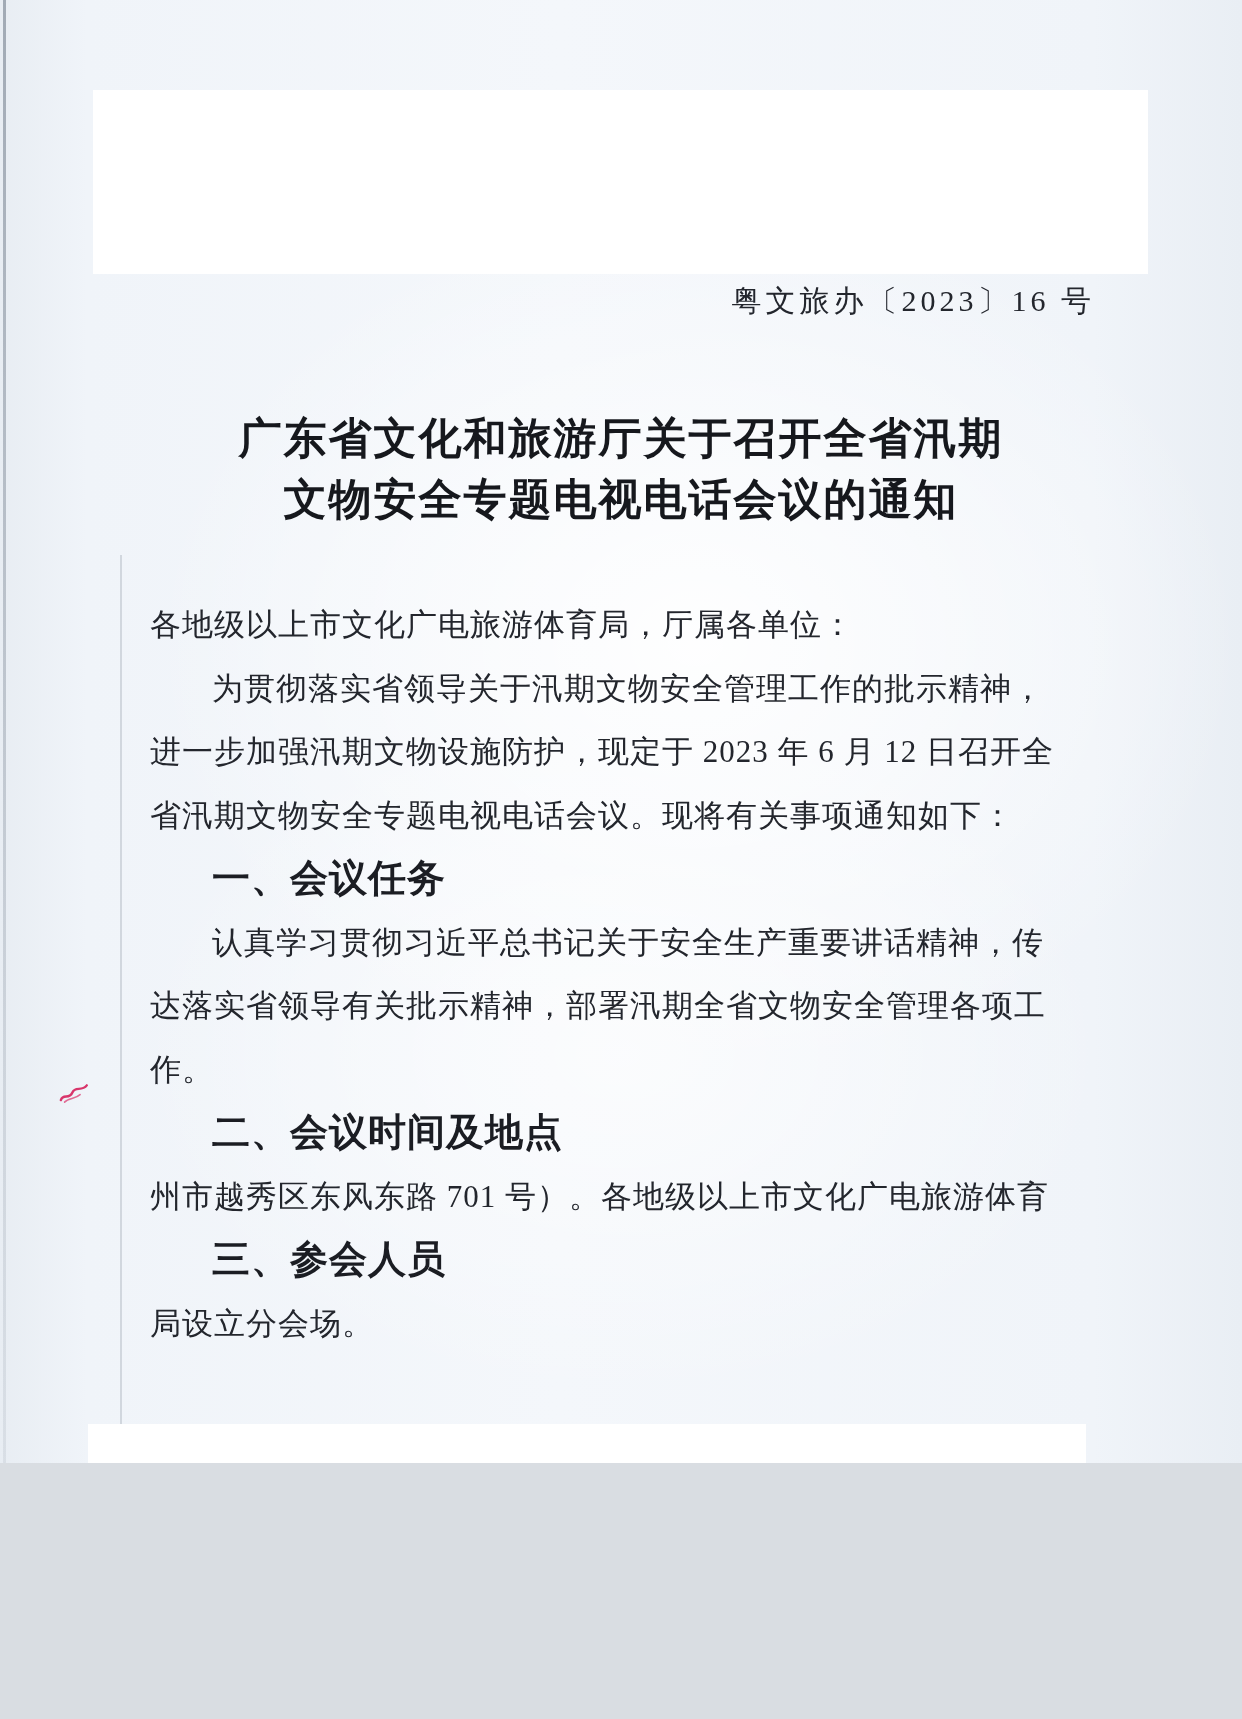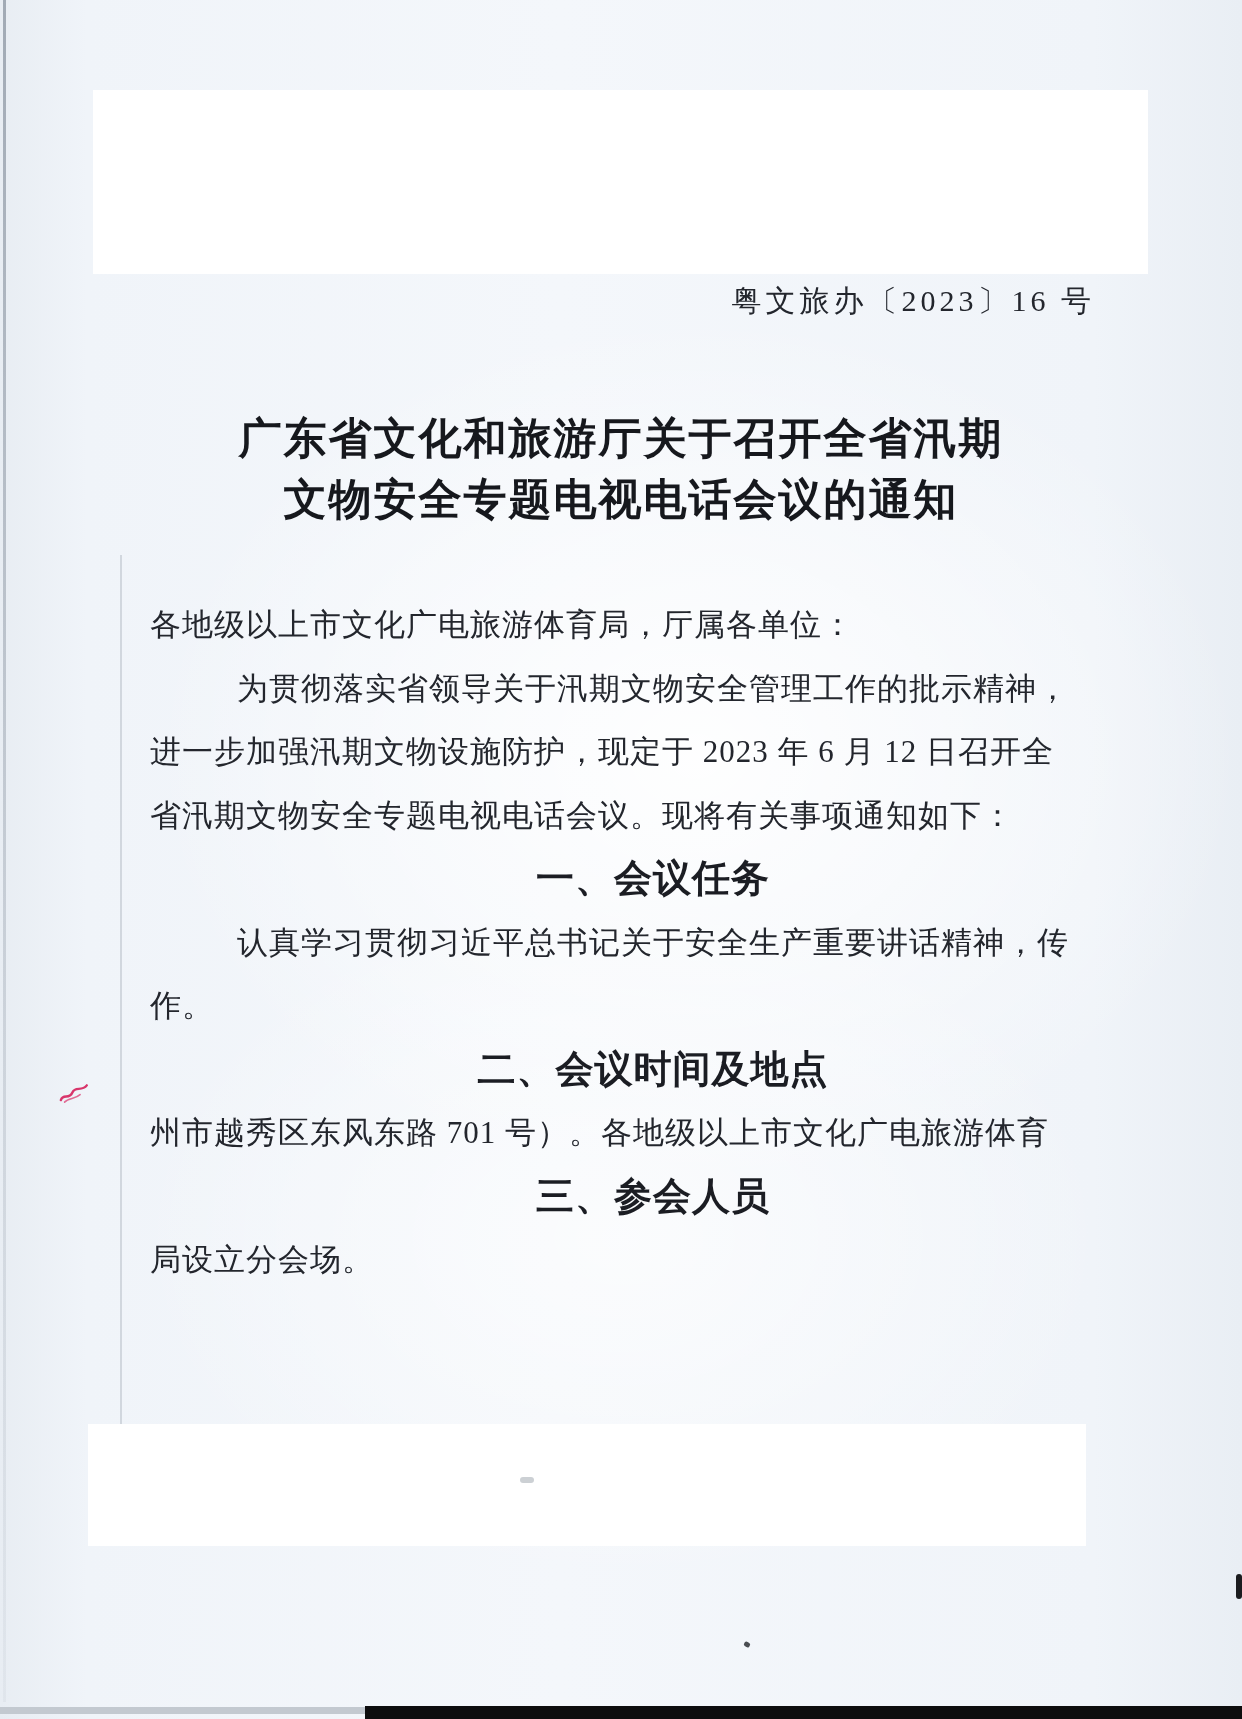--- a/index.html
+++ b/index.html
@@ -1,17 +1,17 @@
 <!DOCTYPE html>
 <html><head>
 <meta charset="utf-8">
 <style>
   html,body { margin:0; padding:0; background:#d9dde2; }
   .page {
-    position:relative; width:1242px; height:1719px; overflow:hidden;
+    position:relative; width:1242px; height:1463px; overflow:hidden;
     background:
       radial-gradient(ellipse 760px 620px at 56% 44%, rgba(255,255,255,0.92), rgba(255,255,255,0) 72%),
       radial-gradient(ellipse 700px 500px at 50% 72%, rgba(255,255,255,0.65), rgba(255,255,255,0) 70%),
       linear-gradient(90deg, #e8edf3 0%, #f0f4f9 7%, #f4f7fb 45%, #f0f4f9 88%, #e9eef4 100%);
     font-family:"Liberation Serif", serif;
   }
   .whiteout { position:absolute; background:#ffffff; }
   .whiteout.top    { left:93px;  top:90px;   width:1055px; height:184px; }
   .whiteout.bottom { left:88px;  top:1424px; width:998px;  height:122px; }
 
@@ -22,21 +22,21 @@
   .title {
     position:absolute; top:408px; left:130px; width:982px;
     text-align:center; font-weight:700; font-size:43px; line-height:61px;
     letter-spacing:2px; color:#16181d;
   }
   .body-text {
     position:absolute; top:593px; left:150px; width:944px;
     font-size:31px; line-height:63.5px; letter-spacing:1px; color:#23262d;
   }
   .line { white-space:nowrap; }
-  .line.indent { text-indent:62px;text-align:center; }
+  .line.indent { text-indent:62px; }
   .line.heading {
     font-family:Liberation Serif, serif; font-weight:700;
     font-size:38px; color:#1b1d23;
   }
 
   .edge-line-left {
     position:absolute; left:3px; top:0; width:3px; height:1702px;
     background:linear-gradient(180deg, rgba(75,88,105,0.45), rgba(75,88,105,0.18) 60%, rgba(75,88,105,0.05));
   }
   .fold-line {
@@ -81,20 +81,21 @@
     <div>文物安全专题电视电话会议的通知</div>
   </div>
 
   <div class="body-text">
     <div class="line">各地级以上市文化广电旅游体育局，厅属各单位：</div>
     <div class="line indent">为贯彻落实省领导关于汛期文物安全管理工作的批示精神，</div>
     <div class="line">进一步加强汛期文物设施防护，现定于 2023 年 6 月 12 日召开全</div>
     <div class="line">省汛期文物安全专题电视电话会议。现将有关事项通知如下：</div>
     <div class="line indent heading">一、会议任务</div>
     <div class="line indent">认真学习贯彻习近平总书记关于安全生产重要讲话精神，传</div>
+    <div class="line">达落实省领导有关批示精神，部署汛期全省文物安全管理各项工</div>
     <div class="line">作。</div>
     <div class="line indent heading">二、会议时间及地点</div>
     <div class="line">州市越秀区东风东路 701 号）。各地级以上市文化广电旅游体育</div>
     <div class="line indent heading">三、参会人员</div>
     <div class="line">局设立分会场。</div>
   </div>
 
   <div class="red-mark">
     <svg width="34" height="18" viewBox="0 0 34 18">
       <path d="M2 12 C6 6, 10 14, 15 8 S 24 10, 31 5" stroke="#d8356b" stroke-width="2.4" fill="none" stroke-linecap="round"></path>

